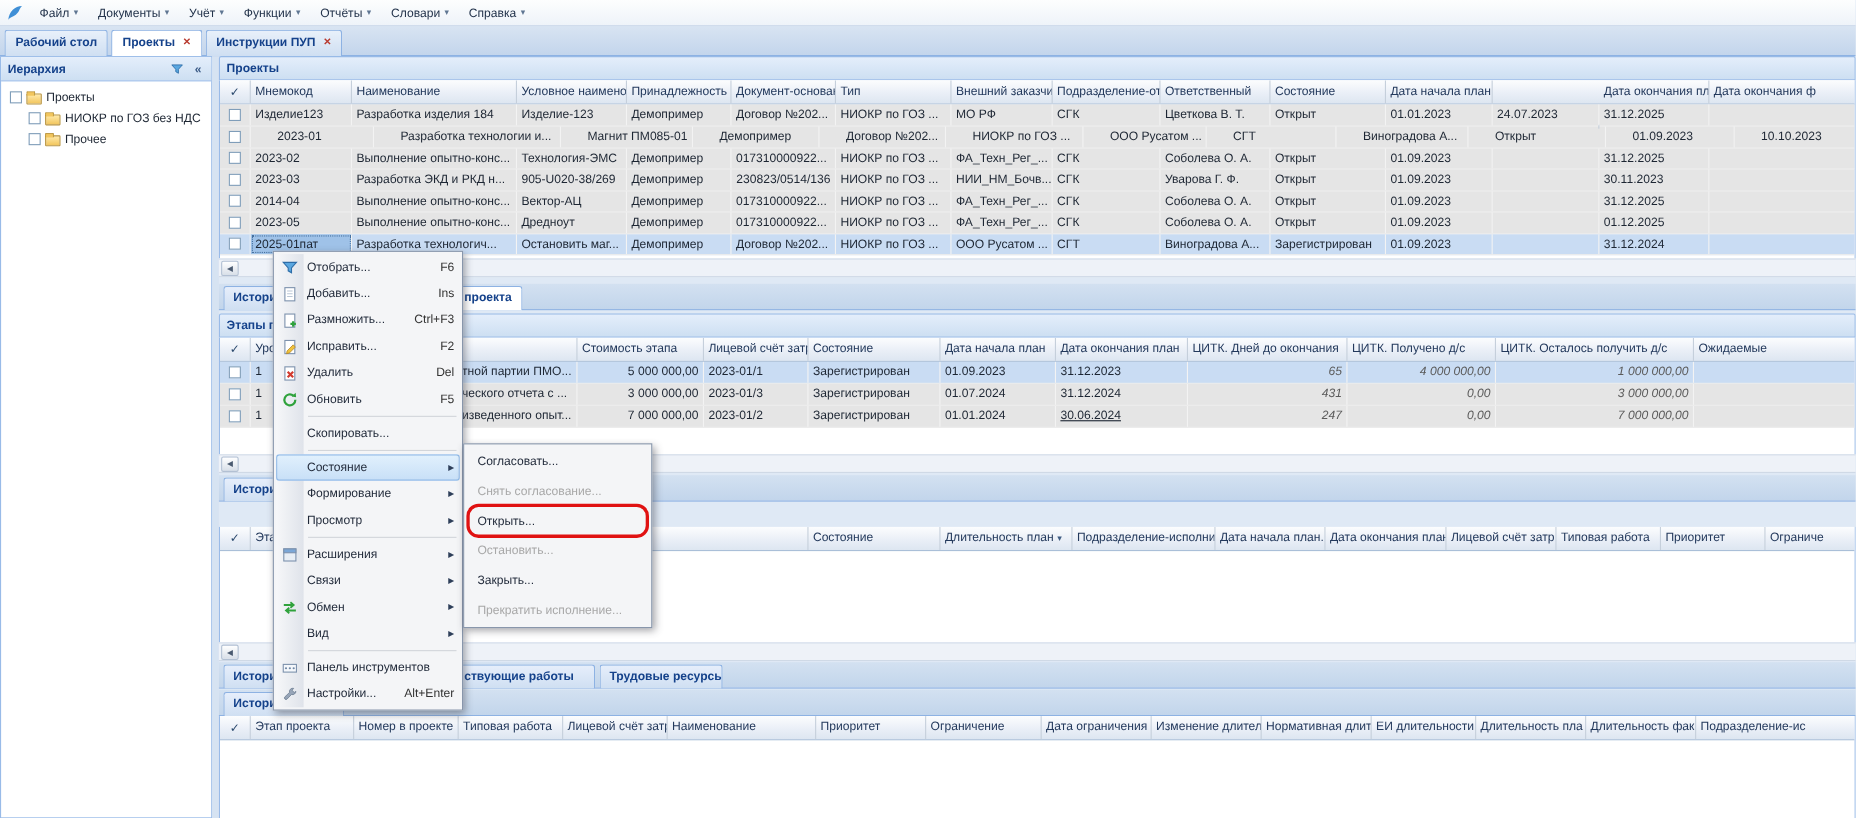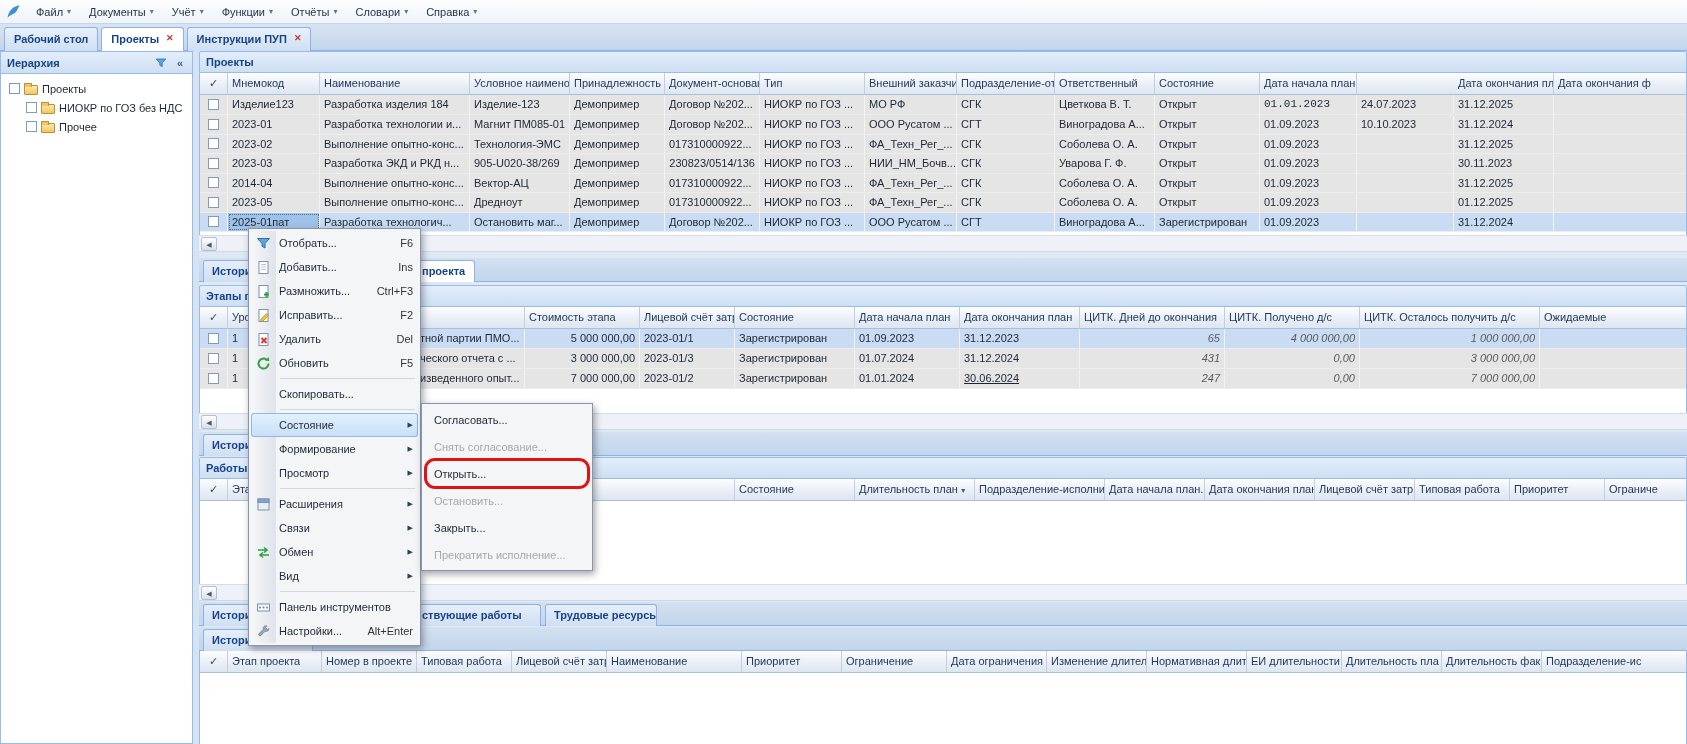--- a/index.html
+++ b/index.html
@@ -192,26 +192,26 @@
         <div class="g-cell" style="width: 92px;">Изделие123</div>
         <div class="g-cell" style="width: 150px;">Разработка изделия 184</div>
         <div class="g-cell" style="width: 100px;">Изделие-123</div>
         <div class="g-cell" style="width: 95px;">Демопример</div>
         <div class="g-cell" style="width: 95px;">Договор №202...</div>
         <div class="g-cell" style="width: 105px;">НИОКР по ГОЗ ...</div>
         <div class="g-cell" style="width: 92px;">МО РФ</div>
         <div class="g-cell" style="width: 98px;">СГК</div>
         <div class="g-cell" style="width: 100px;">Цветкова В. Т.</div>
         <div class="g-cell" style="width: 105px;">Открыт</div>
-        <div class="g-cell" style="width: 97px; font-family: Liberation Mono, monospace;">01.01.2023</div>
+        <div class="g-cell" style="width: 97px;">01.01.2023</div>
         <div class="g-cell" style="width: 97px;">24.07.2023</div>
         <div class="g-cell" style="width: 100px;">31.12.2025</div>
         <div class="g-cell" style="width: 133px;"></div>
       </div>
-      <div class="grid-row" style="height: 20px;">
+      <div class="grid-row" style="height: 20px; gap: 20px;">
         <div class="g-cell cbcol" style="width: 28px;">
           <span class="cb"></span>
         </div>
         <div class="g-cell" style="width: 92px;">2023-01</div>
         <div class="g-cell" style="width: 150px;">Разработка технологии и...</div>
         <div class="g-cell" style="width: 100px;">Магнит ПМ085-01</div>
         <div class="g-cell" style="width: 95px;">Демопример</div>
         <div class="g-cell" style="width: 95px;">Договор №202...</div>
         <div class="g-cell" style="width: 105px;">НИОКР по ГОЗ ...</div>
         <div class="g-cell" style="width: 92px;">ООО Русатом ...</div>
@@ -394,23 +394,20 @@
         <div class="g-cell" style="width: 147px;"></div>
       </div>
     </div>
   <div class="hscroll sec" style="top:362px;">
     <span class="scroll-btn">◀</span>
   </div>
 
   <div id="tabs2" class="tabstrip sec" style="top:381px;">
       <div class="ttab" style="left: 4px; width: 110px;"><span>Истори</span></div>
     </div>
-  <div class="panel-hd sec" style="top:406px;">
-    <span>Работы</span>
-  </div>
   <div id="works-grid" class="grid sec" style="top:428px;height:105px;">
       <div class="grid-head">
         <div class="gh-cell cbcol" style="width: 28px;">✓</div>
         <div class="gh-cell" style="width: 42px;"><span>Этап</span></div>
         <div class="gh-cell" style="width: 465px;"><span></span></div>
         <div class="gh-cell" style="width: 120px;"><span>Состояние</span></div>
         <div class="gh-cell" style="width: 120px;"><span>Длительность план</span><span class="sort"> ▼</span></div>
         <div class="gh-cell" style="width: 130px;"><span>Подразделение-исполнитель..</span></div>
         <div class="gh-cell" style="width: 100px;"><span>Дата начала план.</span></div>
         <div class="gh-cell" style="width: 110px;"><span>Дата окончания план</span></div>

